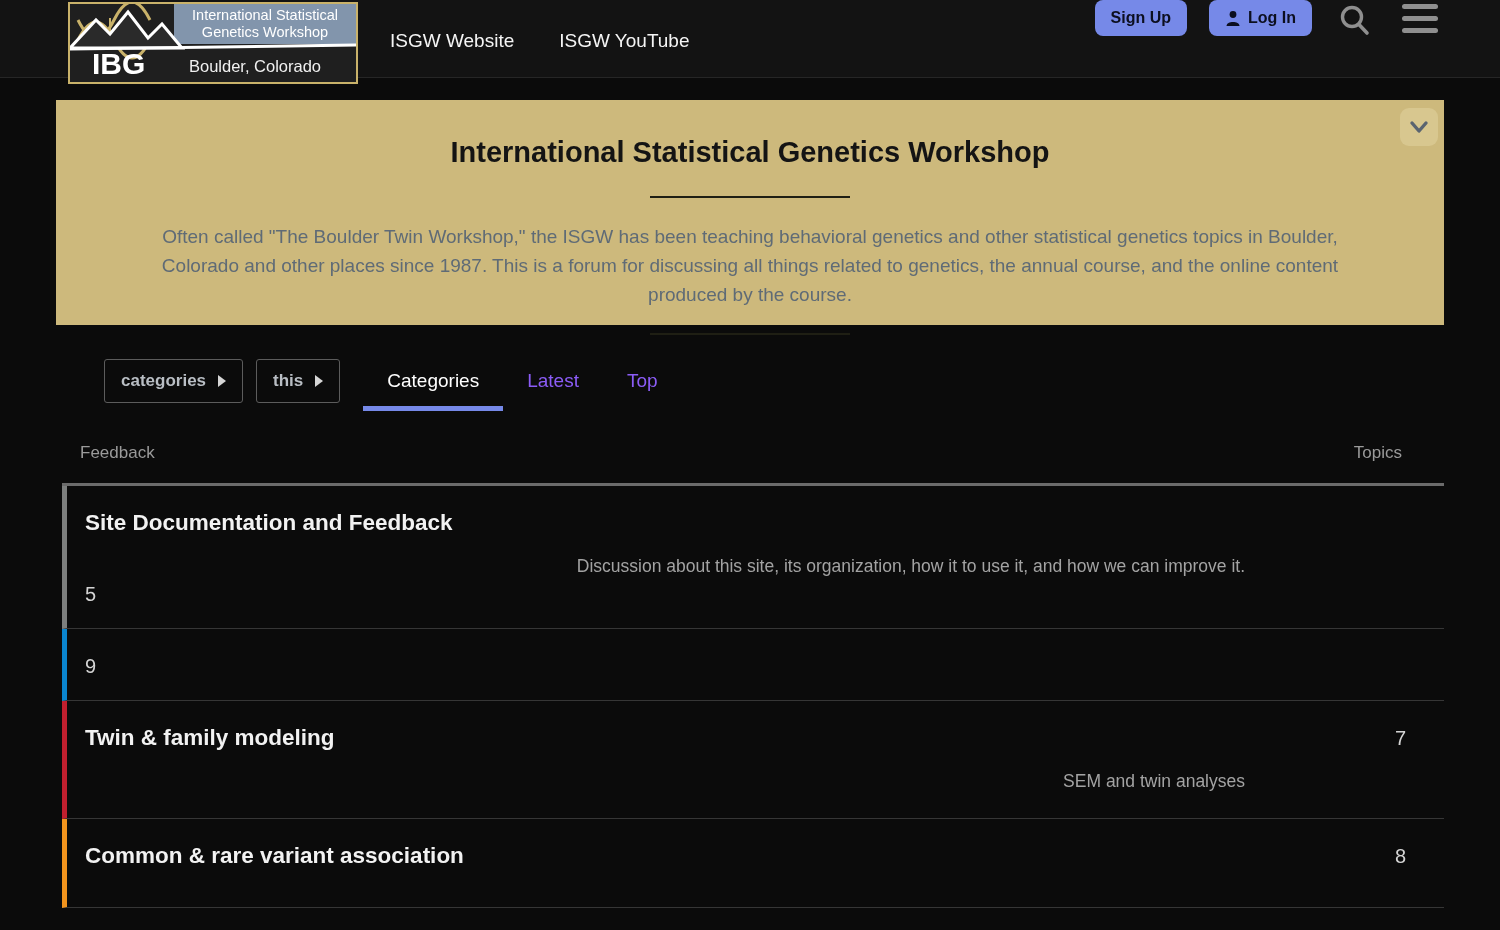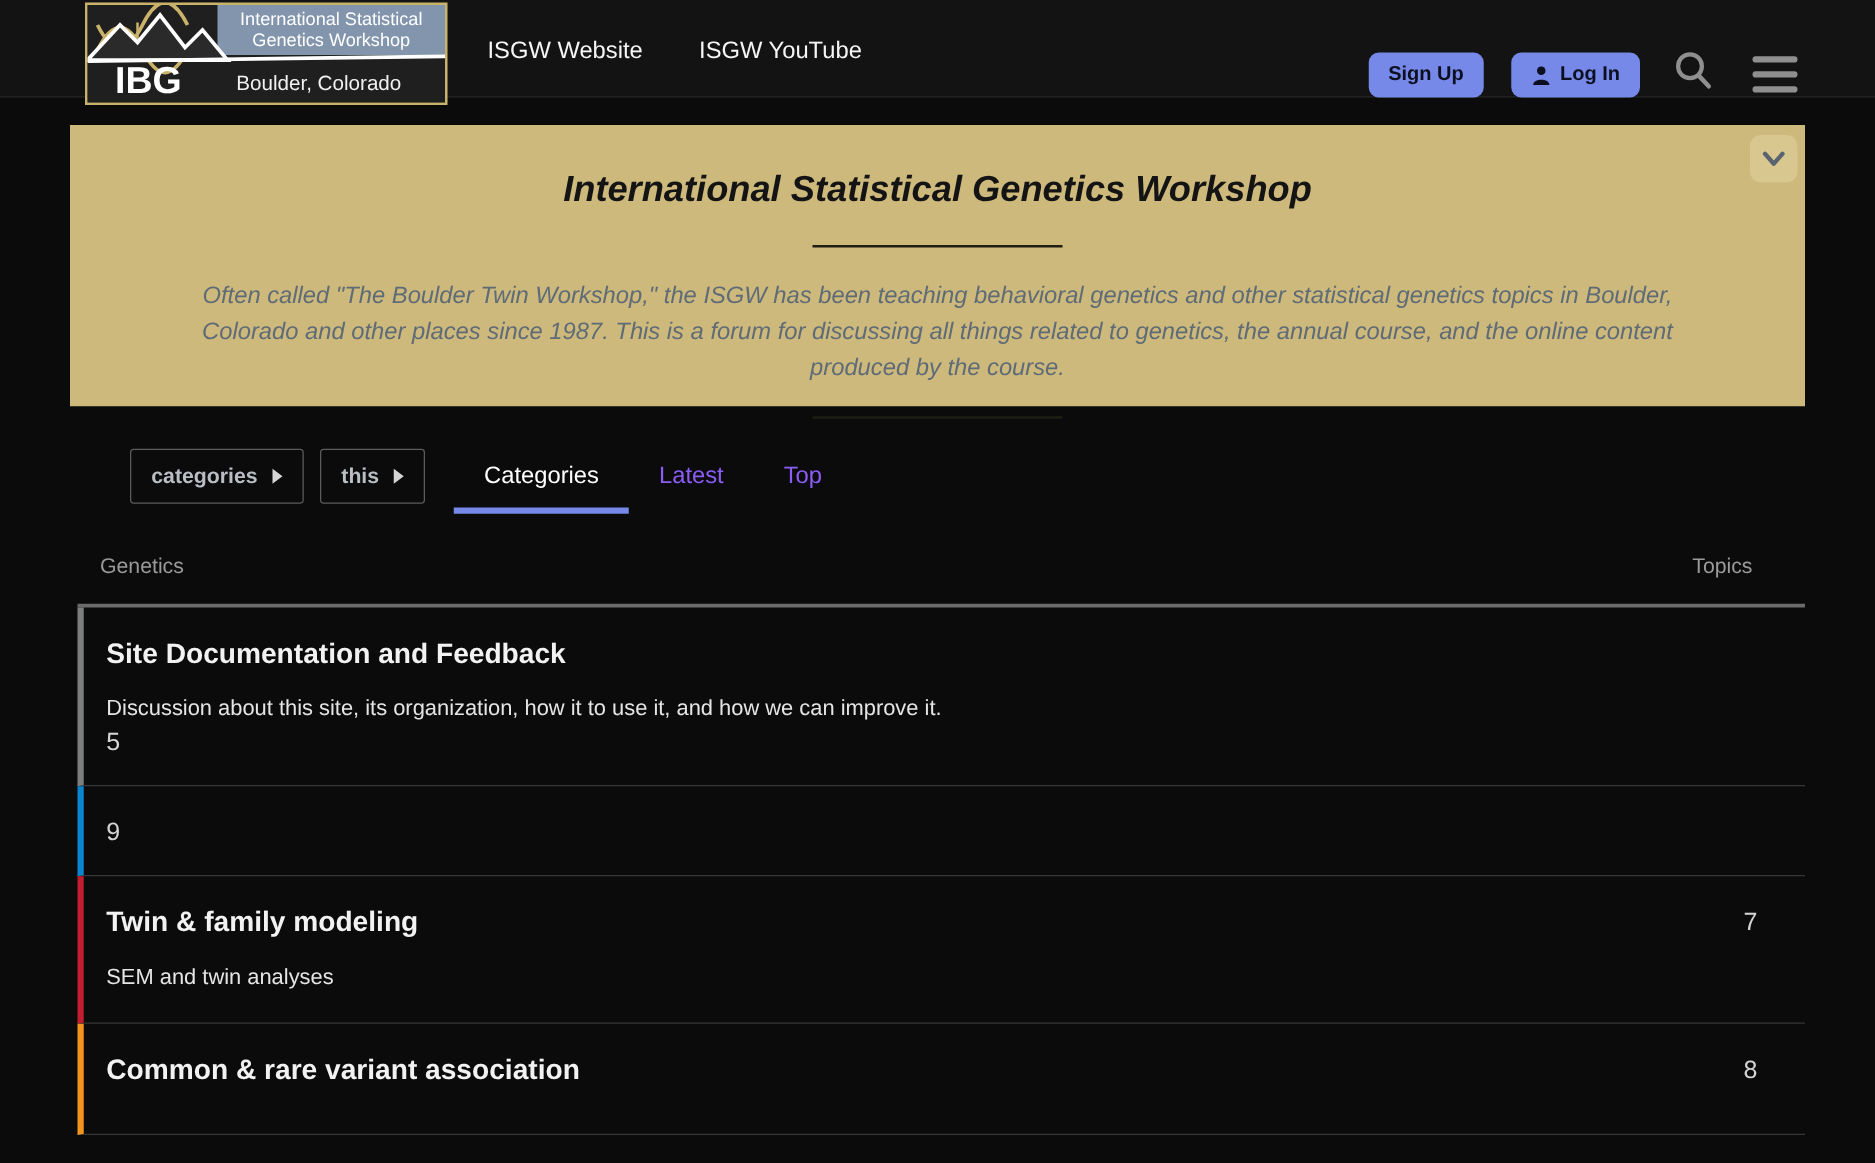--- a/index.html
+++ b/index.html
@@ -5,31 +5,31 @@
   * { margin:0; padding:0; box-sizing:border-box; }
   html,body { width:1500px; height:930px; background:#0b0b0b; overflow:hidden;
     font-family:"Liberation Sans", sans-serif; }
 
   
   .header { position:relative; height:78px; background:#131313; border-bottom:1px solid #262626; z-index:5; }
   .logo { position:absolute; left:68px; top:2px; width:290px; height:82px; border:2px solid #c9b26a;
     background:#1f1f1f; z-index:6; }
   .nav-links { position:absolute; left:390px; top:0; height:82px; display:flex; align-items:center; gap:45px; }
   .nav-link { color:#f5f5f5; font-size:19px; font-weight:500; cursor:pointer; }
-  .header-right { position:absolute; right:58px; top:0; height:78px; display:flex; align-items:flex-end; gap:22px; }
+  .header-right { position:absolute; right:58px; top:0; height:78px; display:flex; align-items:flex-start; gap:22px; }
   .btn { background:#7689e8; color:#0c0f1f; border:none; border-radius:8px; font-size:16px; font-weight:600;
     padding:9px 16px; display:flex; align-items:center; gap:7px; cursor:pointer;
     font-family:"Liberation Sans", sans-serif; }
   .icon-btn { background:none; border:none; cursor:pointer; padding:4px; display:flex; align-items:center; }
   .hamburger { display:flex; flex-direction:column; gap:7px; }
   .hamburger span { width:36px; height:5px; background:#8f8f8f; border-radius:3px; }
 
   
   .banner { position:relative; margin:22px 56px 0 56px; height:225px; background:#cdb97c;
-    text-align:center; padding:36px 70px 0 70px;font-style:italic; }
+    text-align:center; padding:36px 70px 0 70px; }
   .banner-collapse { position:absolute; top:8px; right:6px; width:38px; height:38px; background:#d8c78f;
     border:none; border-radius:9px; cursor:pointer; display:flex; align-items:center; justify-content:center; }
   .banner-title { color:#141414; font-size:29px; font-weight:bold; }
   .banner-divider { width:200px; height:2px; background:#1f1f14; border:none; margin:27px auto 24px auto; }
   .banner-divider.bottom { margin:24px auto 0 auto; }
   .banner-desc { color:#5f6b76; font-size:19px; line-height:29px; max-width:1360px; margin:0 auto; }
 
   
   .filterbar { margin:34px 56px 0 56px; display:flex; align-items:flex-start; gap:13px;padding-left:48px; }
   .dropdown { display:flex; align-items:center; gap:12px; background:transparent; border:1px solid #5c5c5c;
@@ -42,21 +42,21 @@
   .tab.active { color:#ffffff; border-bottom:5px solid #7689e8; }
 
   
   .table-wrap { margin:24px 56px 0 56px; }
   .table-head { display:flex; justify-content:space-between; padding:8px 42px 20px 24px; }
   .col-label { color:#9a9a9a; font-size:17px; }
   .cat-table { border-top:3px solid #6b6b6b; margin-left:6px; }
   .cat-row { display:flex; border-left:5px solid #555; border-bottom:1px solid #363636; padding:24px 38px 22px 18px; }
   .cat-main { flex:1; }
   .cat-title { color:#f2f2f2; font-size:22.5px; font-weight:bold; margin-bottom:16px; cursor:pointer; }
-  .cat-desc { color:#e5e5e5; font-size:17.5px; line-height:29px; max-width:1160px; }
+  .cat-desc { color:#a3a3a3; font-size:17.5px; line-height:29px; max-width:1160px;text-align:right; }
   .cat-count { color:#d4d4d4; font-size:20px; padding-top:2px; }
 </style>
 </head>
 <body>
 
 <div class="header">
 
   <div class="logo">
     <svg width="286" height="78" viewBox="0 0 286 78">
       <rect x="0" y="0" width="286" height="78" fill="#1f1f1f"></rect>
@@ -132,21 +132,21 @@
   </button>
   <div class="tabs">
     <span class="tab active">Categories</span>
     <span class="tab">Latest</span>
     <span class="tab">Top</span>
   </div>
 </div>
 
 <div class="table-wrap">
   <div class="table-head">
-    <span class="col-label">Genetics</span>
+    <span class="col-label">Feedback</span>
     <span class="col-label">Topics</span>
   </div>
 
   <div class="cat-table">
 
     <div class="cat-row" style="border-left-color: rgb(125, 127, 126); flex-direction: column;">
       <div class="cat-main">
         <div class="cat-title">Site Documentation and Feedback</div>
         <div class="cat-desc">Discussion about this site, its organization, how it to use it, and how we can improve it.</div>
       </div>

